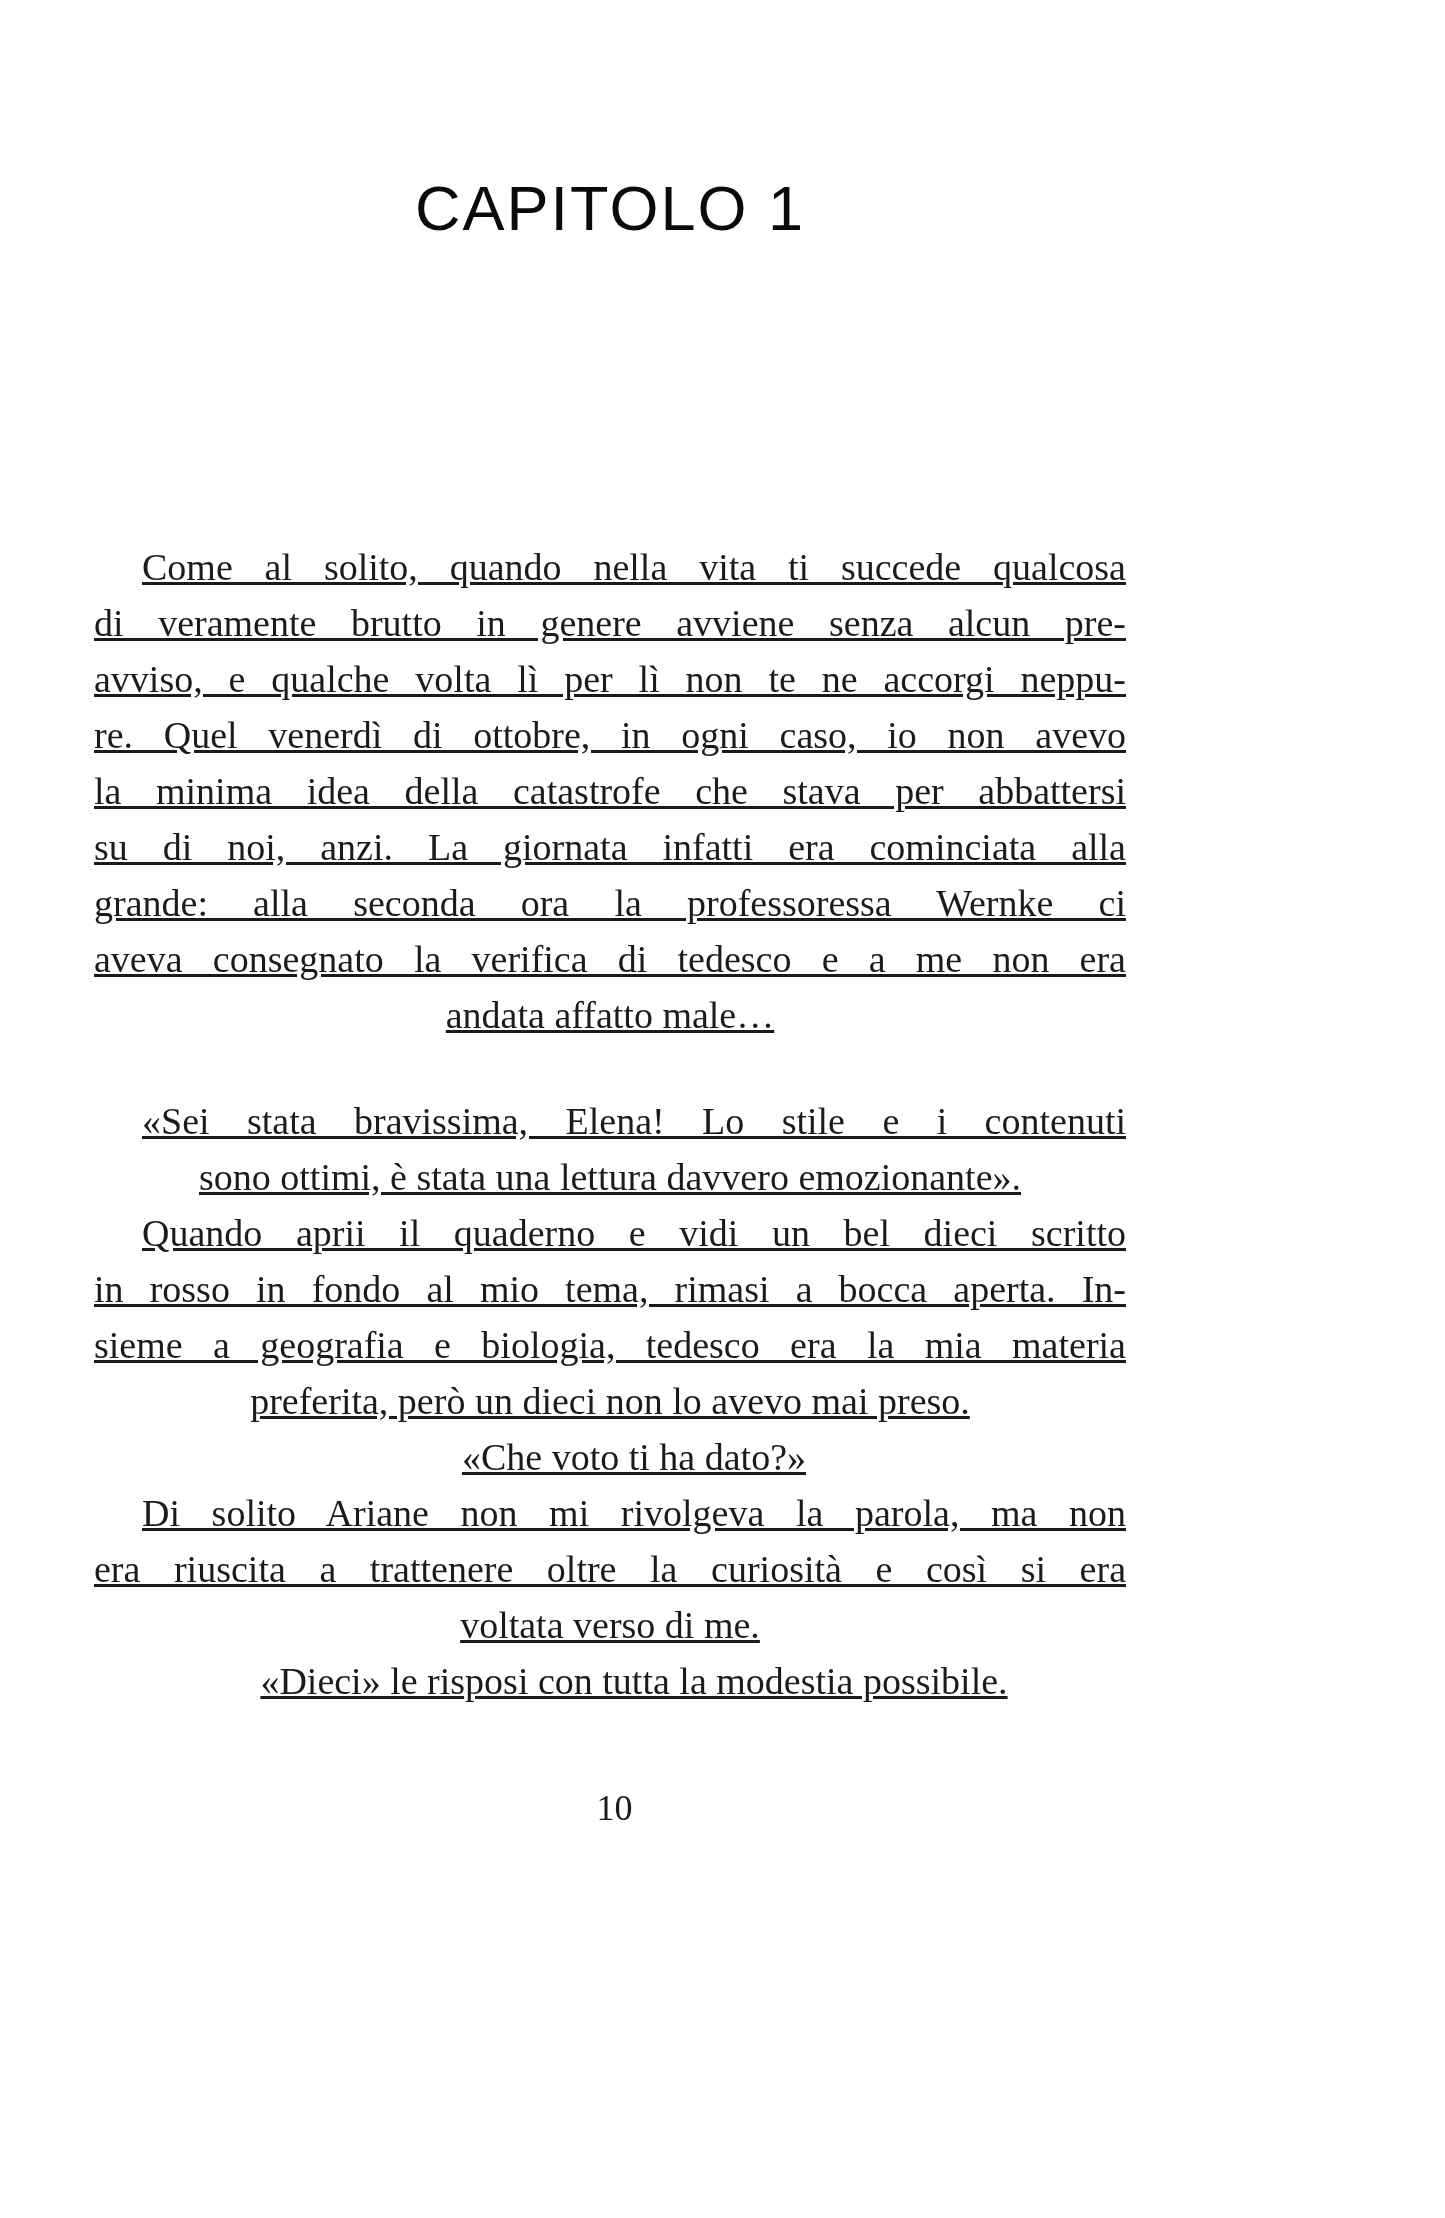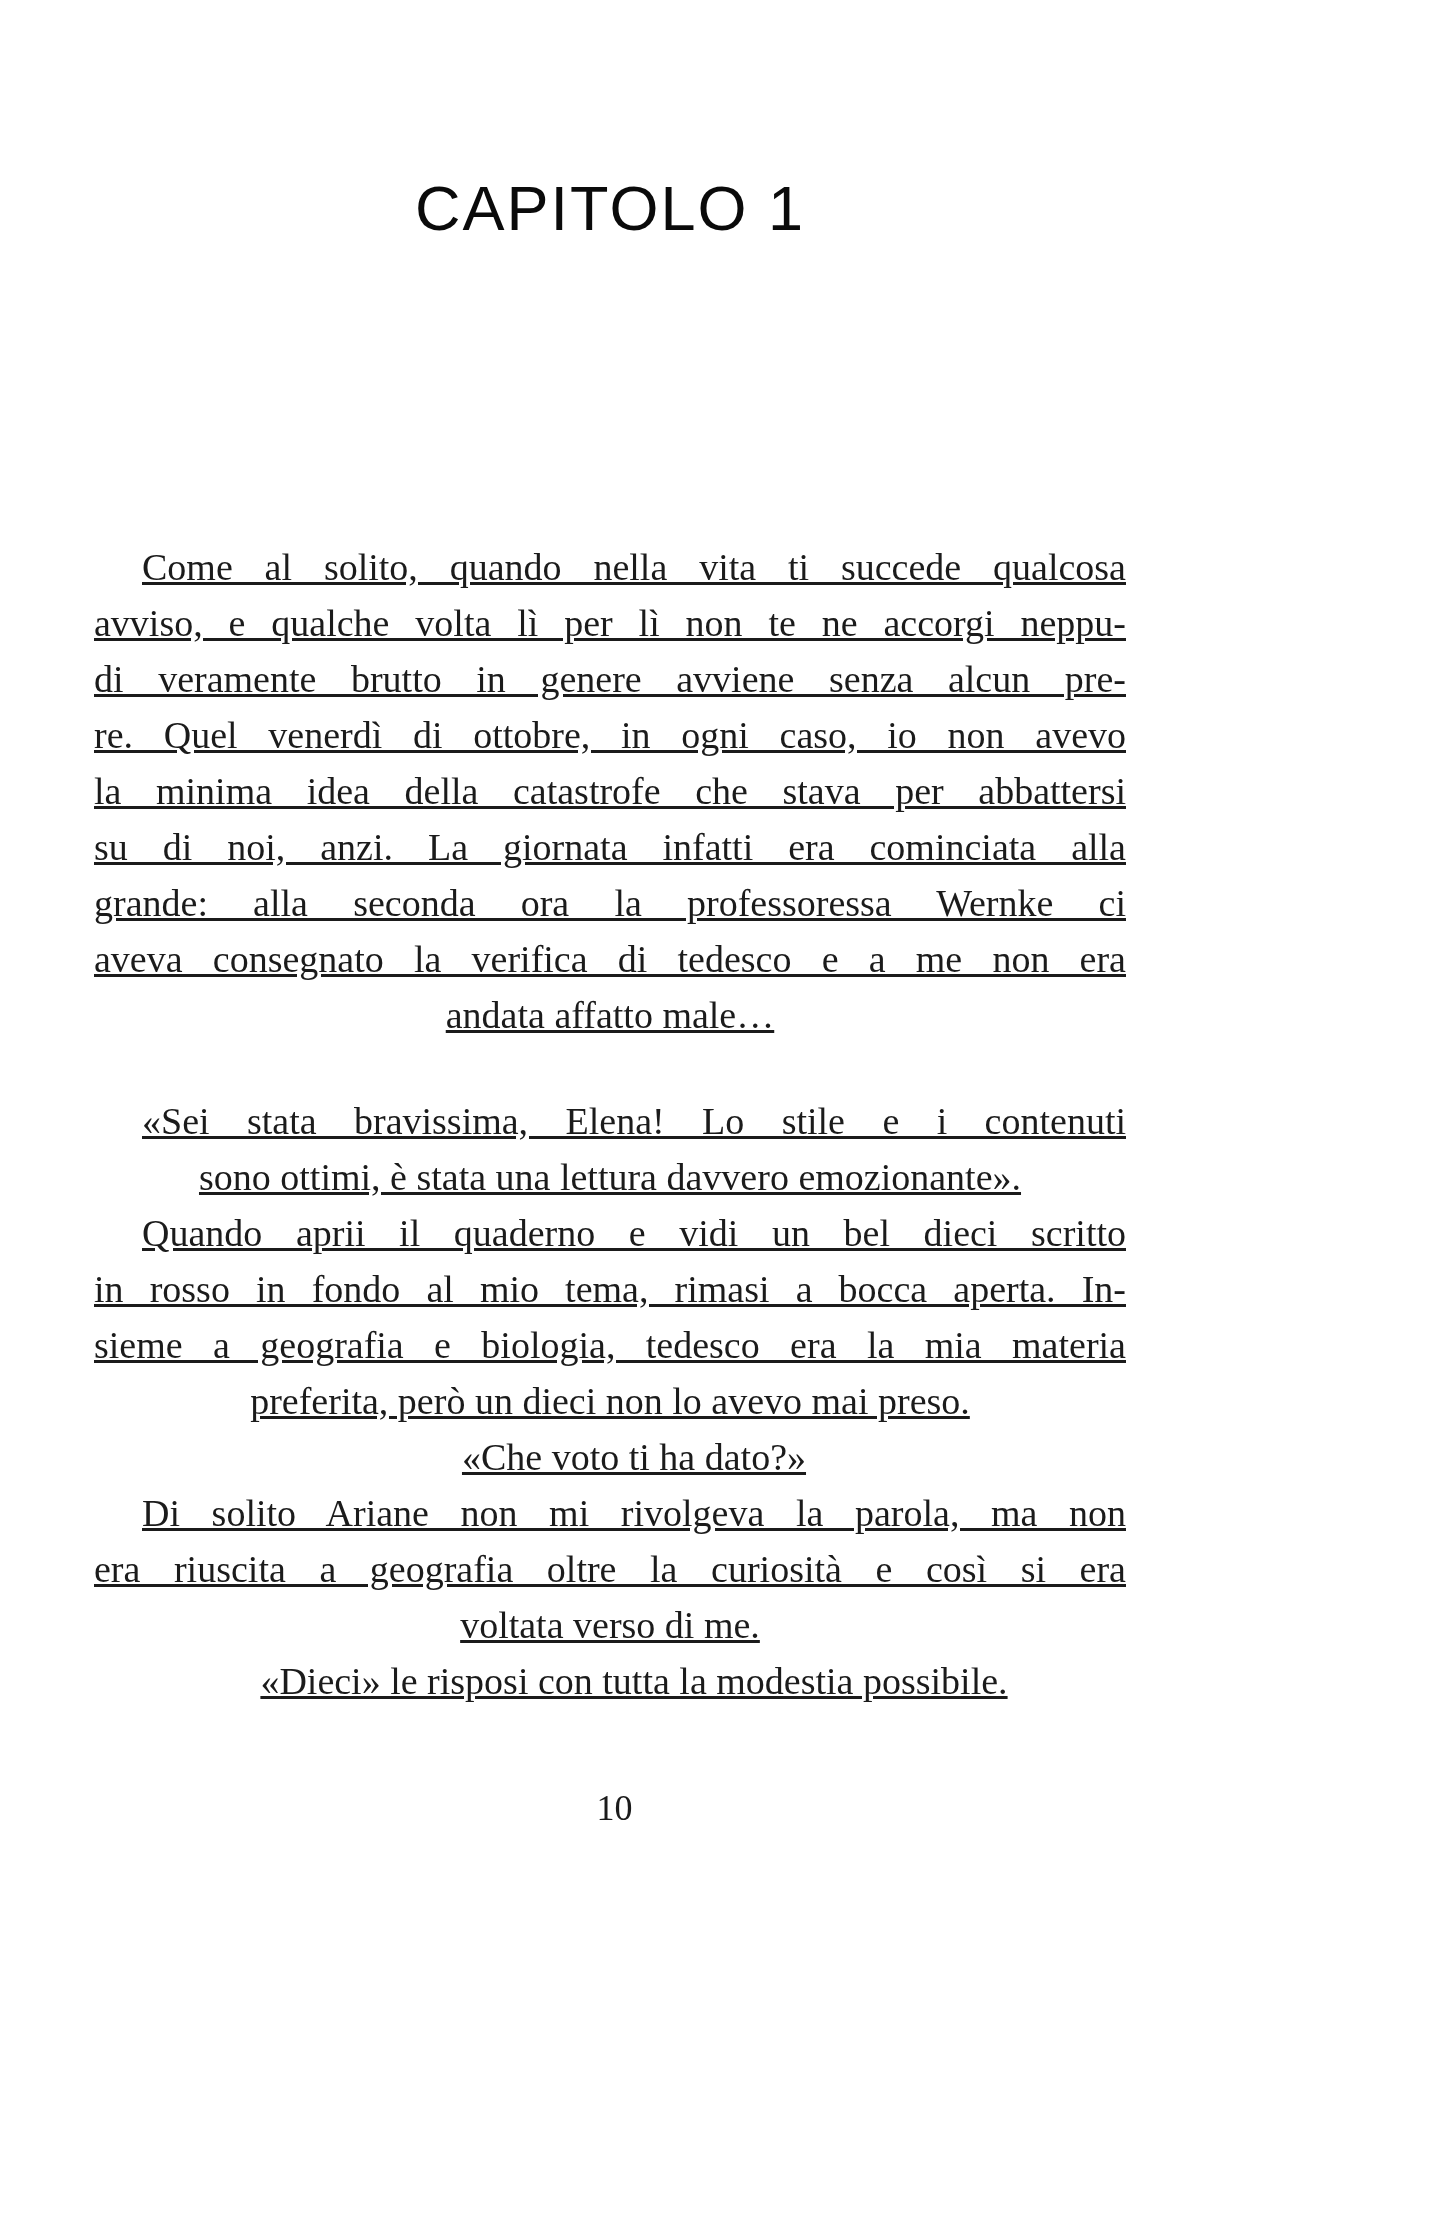--- a/index.html
+++ b/index.html
@@ -63,22 +63,22 @@
 </style>
 </head>
 <body>
 
 <div class="page">
   <h1 class="chapter-heading">CAPITOLO 1</h1>
 
   <div class="body-text" id="body-text">
       <p class="para">
         <span class="line just indent">Come al solito, quando nella vita ti succede qualcosa</span>
+        <span class="line just">di veramente brutto in genere avviene senza alcun pre-</span>
         <span class="line just">avviso, e qualche volta lì per lì non te ne accorgi neppu-</span>
-        <span class="line just">di veramente brutto in genere avviene senza alcun pre-</span>
         <span class="line just">re. Quel venerdì di ottobre, in ogni caso, io non avevo</span>
         <span class="line just">la minima idea della catastrofe che stava per abbattersi</span>
         <span class="line just">su di noi, anzi. La giornata infatti era cominciata alla</span>
         <span class="line just">grande: alla seconda ora la professoressa Wernke ci</span>
         <span class="line just">aveva consegnato la verifica di tedesco e a me non era</span>
         <span class="line">andata affatto male…</span>
       </p>
       <p class="para spaced">
         <span class="line just indent">«Sei stata bravissima, Elena! Lo stile e i contenuti</span>
         <span class="line">sono ottimi, è stata una lettura davvero emozionante».</span>
@@ -87,21 +87,21 @@
         <span class="line just indent">Quando aprii il quaderno e vidi un bel dieci scritto</span>
         <span class="line just">in rosso in fondo al mio tema, rimasi a bocca aperta. In-</span>
         <span class="line just">sieme a geografia e biologia, tedesco era la mia materia</span>
         <span class="line">preferita, però un dieci non lo avevo mai preso.</span>
       </p>
       <p class="para">
         <span class="line indent">«Che voto ti ha dato?»</span>
       </p>
       <p class="para">
         <span class="line just indent">Di solito Ariane non mi rivolgeva la parola, ma non</span>
-        <span class="line just">era riuscita a geografia oltre la curiosità e così si era</span>
+        <span class="line just">era riuscita a trattenere oltre la curiosità e così si era</span>
         <span class="line">voltata verso di me.</span>
       </p>
       <p class="para">
         <span class="line indent">«Dieci» le risposi con tutta la modestia possibile.</span>
       </p>
     </div>
 
   <div class="folio">10</div>
 </div>
 

